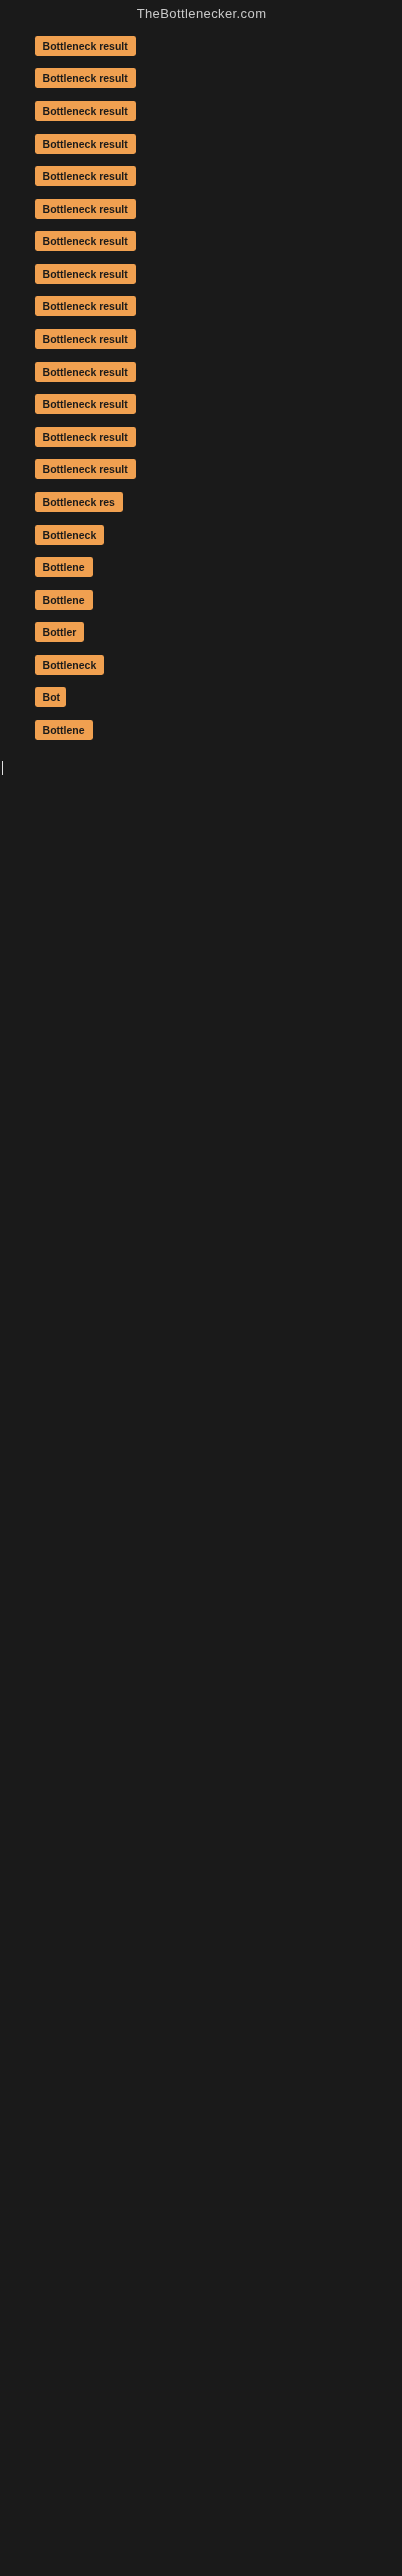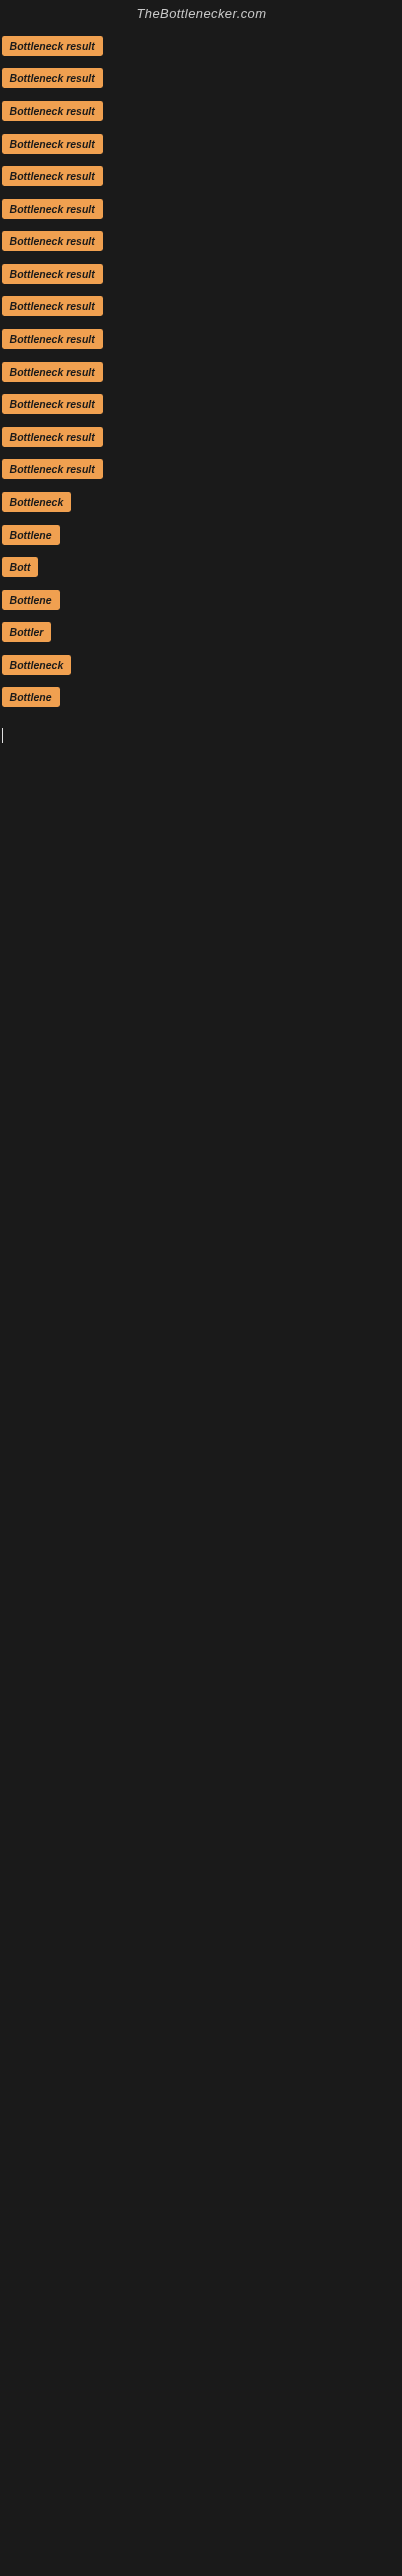--- a/index.html
+++ b/index.html
@@ -1,19 +1,18 @@
 <!DOCTYPE html>
 <html style="font-size:13px"><head>
   <meta charset="utf-8">
   <style>
     * {
       margin: 0;
       padding: 0;
       box-sizing: border-box;
-      font-style: italic;
     }
 
     body {
       width: 403px;
       min-height: 2576px;
       background-color: #1a1a1a;
       font-family: Arial, sans-serif;
       position: relative;
     }
 
@@ -37,20 +36,21 @@
       font-size: 10.5px;
       font-weight: 600;
       padding: 4px 8px;
       border-radius: 2.4px;
       white-space: nowrap;
       overflow: hidden;
     }
 
     .items-container {
       padding: 3.2px 0 0 1.6px;
+      margin-left: 33px;
     }
 
     .cursor-line {
       width: 1.6px;
       height: 14.5px;
       background-color: #e0e0e0;
       margin: 16px 0 0 1.6px;
     }
   </style>
 </head>
@@ -68,23 +68,24 @@
     <div class="bottleneck-item"><span class="bottleneck-badge" style="max-width: 137px;">Bottleneck result</span></div>
     <div class="bottleneck-item"><span class="bottleneck-badge" style="max-width: 137px;">Bottleneck result</span></div>
     <div class="bottleneck-item"><span class="bottleneck-badge" style="max-width: 137px;">Bottleneck result</span></div>
     <div class="bottleneck-item"><span class="bottleneck-badge" style="max-width: 137px;">Bottleneck result</span></div>
     <div class="bottleneck-item"><span class="bottleneck-badge" style="max-width: 137px;">Bottleneck result</span></div>
     <div class="bottleneck-item"><span class="bottleneck-badge" style="max-width: 137px;">Bottleneck result</span></div>
     <div class="bottleneck-item"><span class="bottleneck-badge" style="max-width: 137px;">Bottleneck result</span></div>
     <div class="bottleneck-item"><span class="bottleneck-badge" style="max-width: 137px;">Bottleneck result</span></div>
     <div class="bottleneck-item"><span class="bottleneck-badge" style="max-width: 137px;">Bottleneck result</span></div>
     <div class="bottleneck-item"><span class="bottleneck-badge" style="max-width: 137px;">Bottleneck result</span></div>
+    <div class="bottleneck-item"><span class="bottleneck-badge" style="max-width: 113px;">Bottleneck res</span></div>
     <div class="bottleneck-item"><span class="bottleneck-badge" style="max-width: 81px;">Bottleneck</span></div>
     <div class="bottleneck-item"><span class="bottleneck-badge" style="max-width: 60px;">Bottlene</span></div>
-    <div class="bottleneck-item"><span class="bottleneck-badge" style="max-width: 36px;">Bott</span></div>
     <div class="bottleneck-item"><span class="bottleneck-badge" style="max-width: 60px;">Bottlene</span></div>
     <div class="bottleneck-item"><span class="bottleneck-badge" style="max-width: 52px; text-align: center;">Bottler</span></div>
     <div class="bottleneck-item"><span class="bottleneck-badge" style="max-width: 81px;">Bottleneck</span></div>
+    <div class="bottleneck-item"><span class="bottleneck-badge" style="max-width: 31px;">Bot</span></div>
     <div class="bottleneck-item"><span class="bottleneck-badge" style="max-width: 60px;">Bottlene</span></div>
   </div>
 
 <div class="cursor-line"></div>
 
 
 </body></html>

